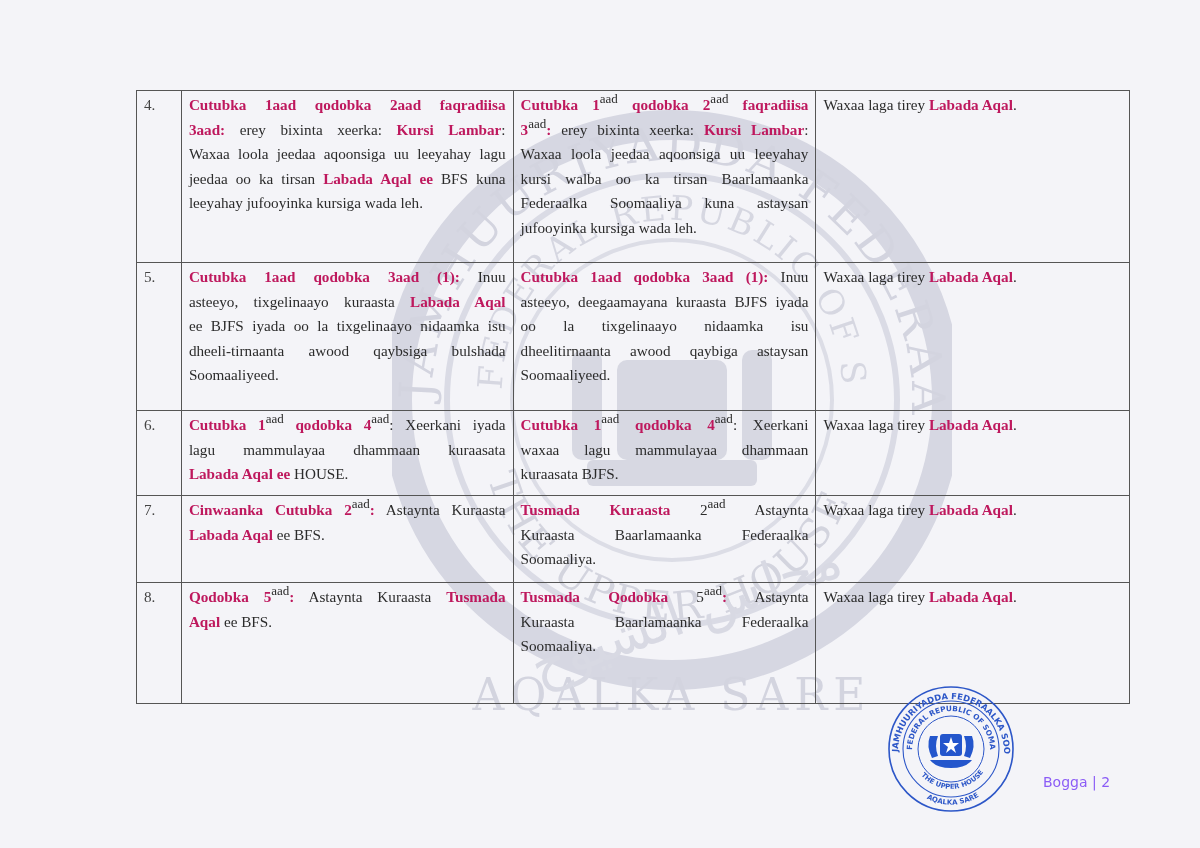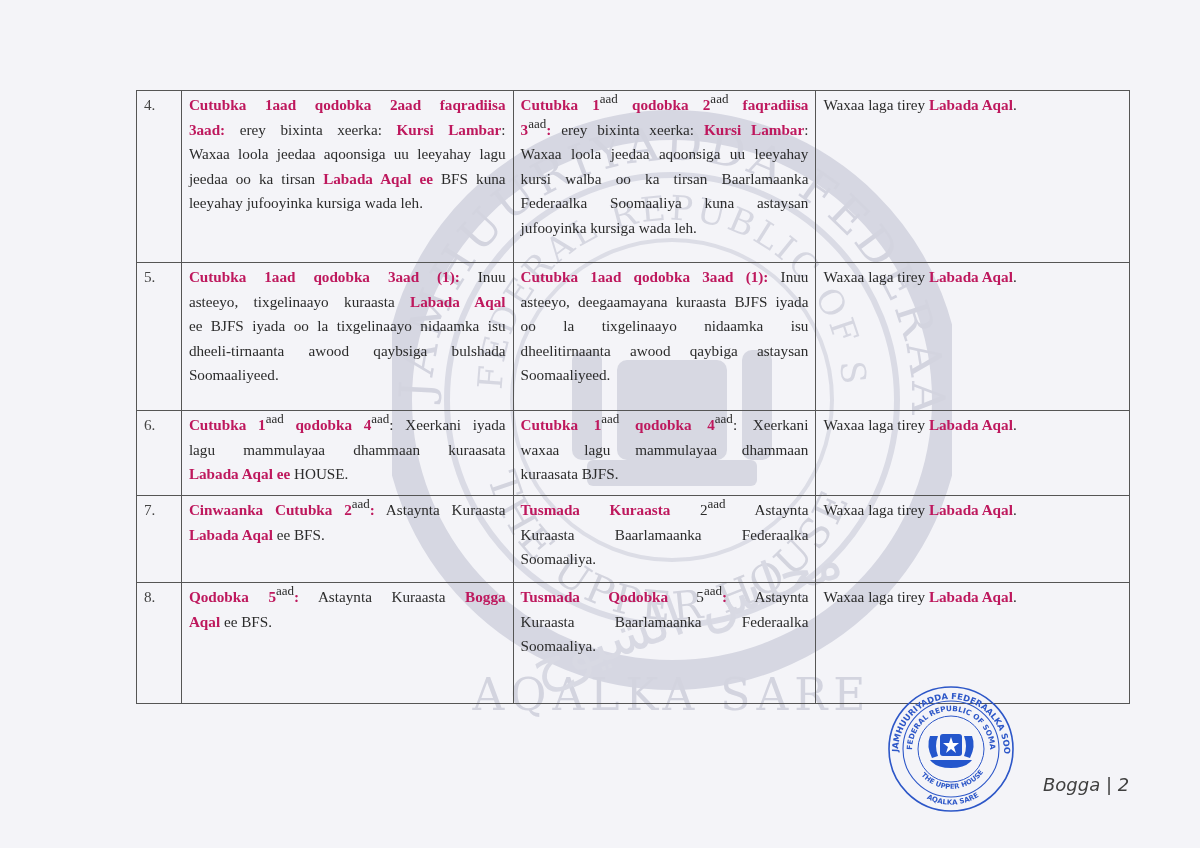--- a/index.html
+++ b/index.html
@@ -46,21 +46,21 @@
   tr.r4 td { height:165px; }
   tr.r5 td { height:141px; }
   tr.r6 td { height:78px; }
   tr.r7 td { height:80px; }
   tr.r8 td { height:114px; }
 
   .stamp { position:absolute; left:886px; top:684px; width:130px; height:130px; z-index:2; }
   .footer-page {
     position:absolute; left:1043px; top:774px; z-index:2;
     font-family:"DejaVu Sans", "Liberation Sans", sans-serif;
-    font-size:18px; color:#404040;font-style:italic;
+    font-size:14px; color:#8b5cf6;
   }
 </style>
 </head>
 <body>
 
 <div class="page">
 
   <svg class="watermark" viewBox="0 0 560 660">
     <defs>
       <path id="wmOuter" d="M 40 330 A 240 240 0 1 1 520 330"></path>
@@ -159,21 +159,21 @@
             <span class="j"><span>Kuraasta Baarlamaanka Federaalka</span></span>
             <span class="jl"><span>Soomaaliya.</span></span>
           </td>
           <td class="c3">
             <span class="jl"><span>Waxaa laga tirey </span><b>Labada Aqal</b><span>.</span></span>
           </td>
         </tr>
         <tr class="r8">
           <td class="num">8.</td>
           <td class="c1">
-            <span class="j"><b>Qodobka 5</b><sup>aad</sup><b>:</b><span> Astaynta Kuraasta </span><b>Bogga</b></span>
+            <span class="j"><b>Qodobka 5</b><sup>aad</sup><b>:</b><span> Astaynta Kuraasta </span><b>Tusmada</b></span>
             <span class="jl"><b>Aqal</b><span> ee BFS.</span></span>
           </td>
           <td class="c2">
             <span class="j"><b>Tusmada Qodobka</b><span> 5</span><sup>aad</sup><b>:</b><span> Astaynta</span></span>
             <span class="j"><span>Kuraasta Baarlamaanka Federaalka</span></span>
             <span class="jl"><span>Soomaaliya.</span></span>
           </td>
           <td class="c3">
             <span class="jl"><span>Waxaa laga tirey </span><b>Labada Aqal</b><span>.</span></span>
           </td>

